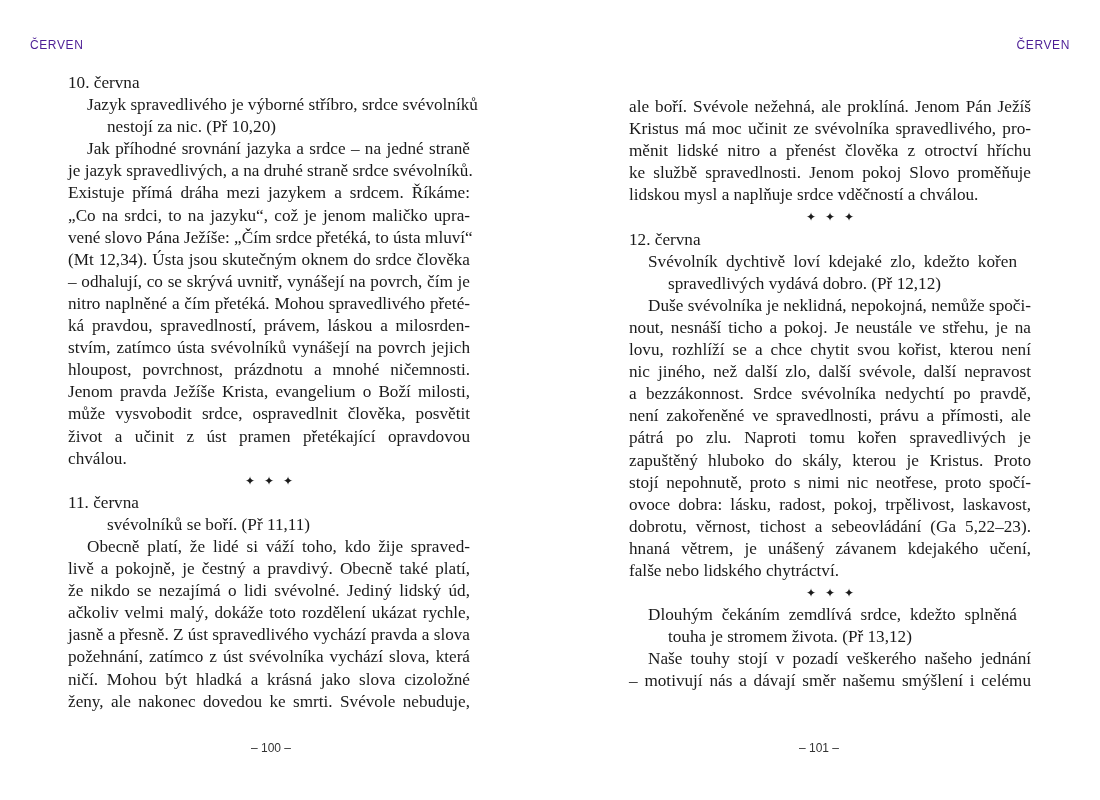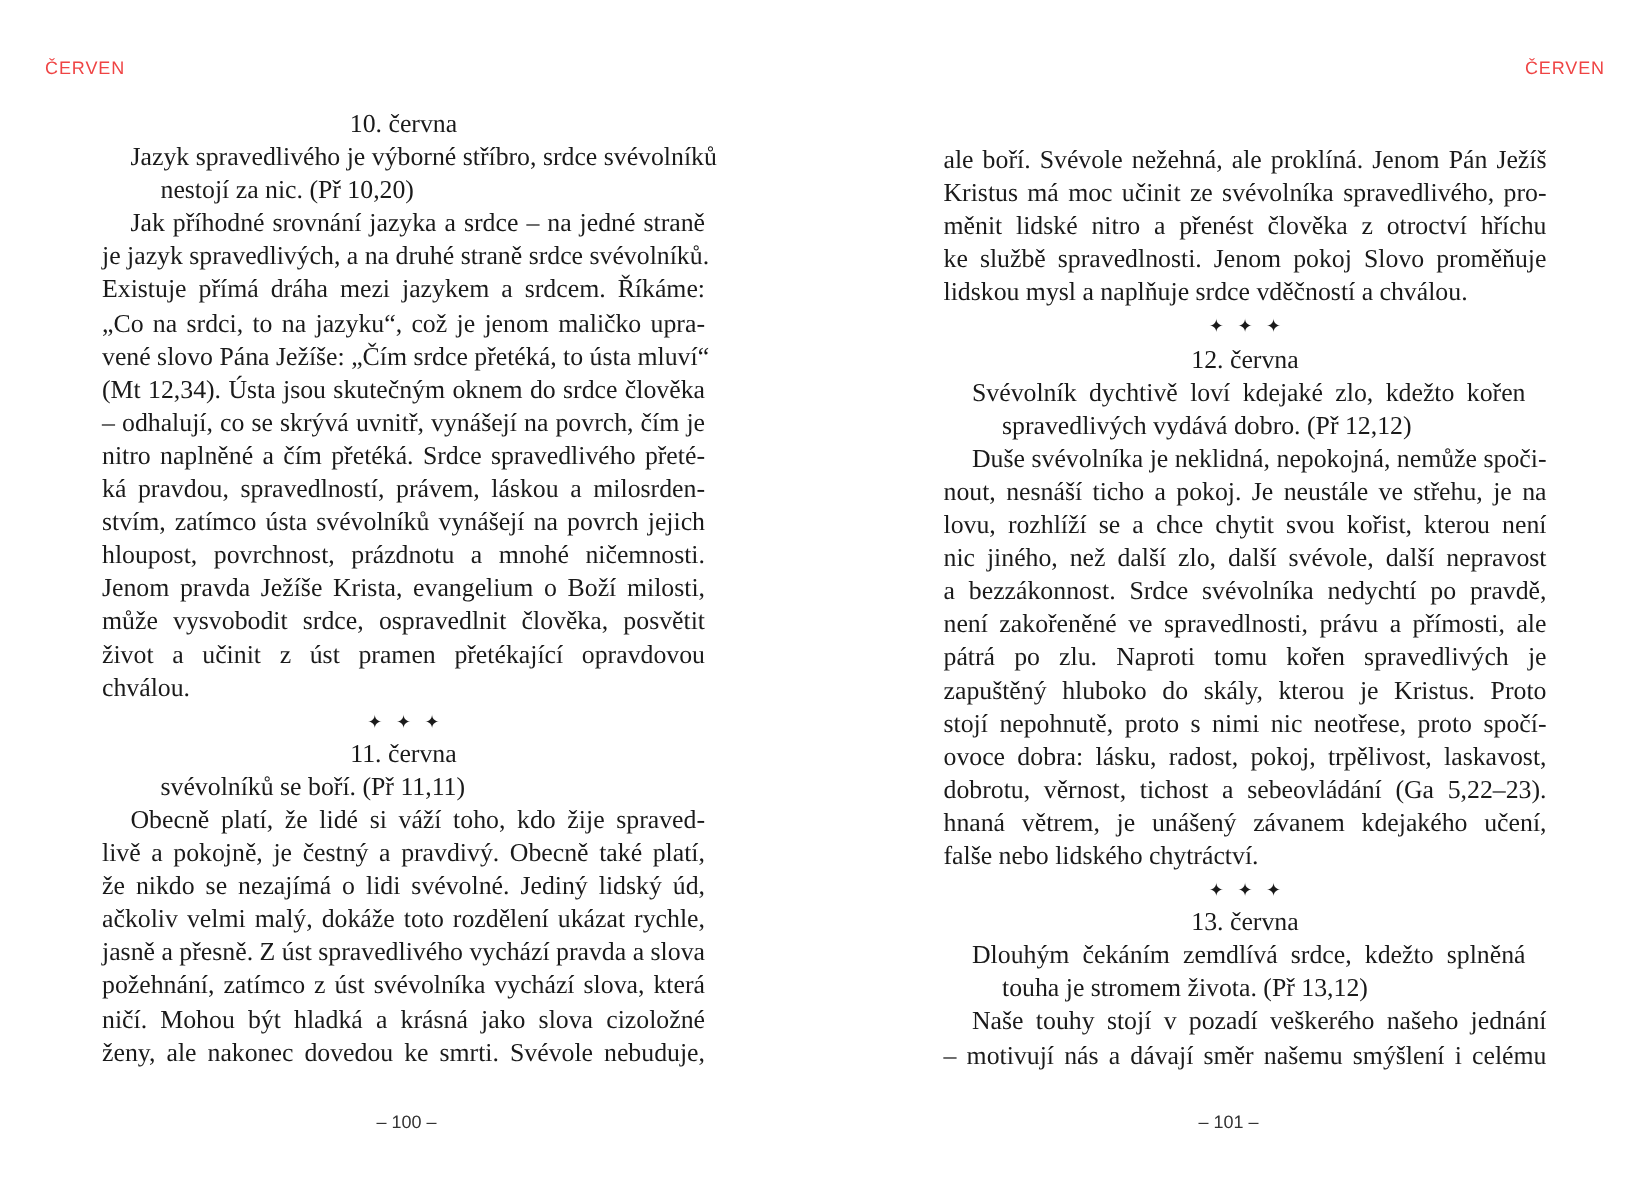--- a/index.html
+++ b/index.html
@@ -7,34 +7,34 @@
     width: 1100px; height: 800px; background: #ffffff; position: relative; overflow: hidden;
     color: #1a1a1a;
     font-family: "Liberation Serif", "DejaVu Serif", serif;
   }
   .page { position: absolute; top: 0; height: 800px; width: 550px; }
   .page.left { left: 0; }
   .page.right { left: 550px; }
   .running-head {
     position: absolute; top: 38px;
     font-family: "Liberation Sans", "DejaVu Sans", sans-serif;
-    font-size: 12px; letter-spacing: 0.6px; color: #ef4444;
+    font-size: 12px; letter-spacing: 0.6px; color: #4c1d95;
   }
   .page.left .running-head { left: 30px; }
   .page.right .running-head { right: 30px; }
   .column {
     position: absolute; top: 72px; width: 402px;
     font-size: 17.2px; line-height: 22.1px;
   }
   .page.left .column { left: 68px; }
   .page.right .column { left: 79px; margin-top: 24px; }
   .line { display: block; white-space: nowrap; text-align: justify; text-align-last: justify; }
   .line.last { text-align-last: left; }
   .line.indent { padding-left: 19px; }
-  .date { display: block; text-align: center; }
+  .date { display: block; text-align: left; }
   .verse { display: block; white-space: nowrap; }
   .verse.first { padding-left: 19px; text-align: justify; text-align-last: justify; padding-right: 14px; }
   .verse.cont { padding-left: 39px; }
   .separator { display: block; text-align: center; font-size: 12px; letter-spacing: 9px; padding-left: 9px; }
   .folio {
     position: absolute; top: 741px; width: 550px; text-align: center;
     font-family: "Liberation Sans", "DejaVu Sans", sans-serif; font-size: 12px; color: #333;
   }
   .page.left .folio { left: -4px; }
   .page.right .folio { left: -6px; }
@@ -48,21 +48,21 @@
     <span class="date">10. června</span>
     <span class="verse first">Jazyk spravedlivého je výborné stříbro, srdce svévolníků</span>
     <span class="verse cont">nestojí za nic. (Př 10,20)</span>
     <span class="line indent">Jak příhodné srovnání jazyka a srdce – na jedné straně</span>
     <span class="line">je jazyk spravedlivých, a na druhé straně srdce svévolníků.</span>
     <span class="line">Existuje přímá dráha mezi jazykem a srdcem. Říkáme:</span>
     <span class="line">„Co na srdci, to na jazyku“, což je jenom maličko upra-</span>
     <span class="line">vené slovo Pána Ježíše: „Čím srdce přetéká, to ústa mluví“</span>
     <span class="line">(Mt 12,34). Ústa jsou skutečným oknem do srdce člověka</span>
     <span class="line">– odhalují, co se skrývá uvnitř, vynášejí na povrch, čím je</span>
-    <span class="line">nitro naplněné a čím přetéká. Srdce spravedlivého přeté-</span>
+    <span class="line">nitro naplněné a čím přetéká. Mohou spravedlivého přeté-</span>
     <span class="line">ká pravdou, spravedlností, právem, láskou a milosrden-</span>
     <span class="line">stvím, zatímco ústa svévolníků vynášejí na povrch jejich</span>
     <span class="line">hloupost, povrchnost, prázdnotu a mnohé ničemnosti.</span>
     <span class="line">Jenom pravda Ježíše Krista, evangelium o Boží milosti,</span>
     <span class="line">může vysvobodit srdce, ospravedlnit člověka, posvětit</span>
     <span class="line">život a učinit z úst pramen přetékající opravdovou</span>
     <span class="line last">chválou.</span>
     <span class="separator">✦✦✦</span>
     <span class="date">11. června</span>
     <span class="verse cont">svévolníků se boří. (Př 11,11)</span>
@@ -97,20 +97,19 @@
     <span class="line">a bezzákonnost. Srdce svévolníka nedychtí po pravdě,</span>
     <span class="line">není zakořeněné ve spravedlnosti, právu a přímosti, ale</span>
     <span class="line">pátrá po zlu. Naproti tomu kořen spravedlivých je</span>
     <span class="line">zapuštěný hluboko do skály, kterou je Kristus. Proto</span>
     <span class="line">stojí nepohnutě, proto s nimi nic neotřese, proto spočí-</span>
     <span class="line">ovoce dobra: lásku, radost, pokoj, trpělivost, laskavost,</span>
     <span class="line">dobrotu, věrnost, tichost a sebeovládání (Ga 5,22–23).</span>
     <span class="line">hnaná větrem, je unášený závanem kdejakého učení,</span>
     <span class="line last">falše nebo lidského chytráctví.</span>
     <span class="separator">✦✦✦</span>
-    <span class="date">13. června</span>
     <span class="verse first">Dlouhým čekáním zemdlívá srdce, kdežto splněná</span>
     <span class="verse cont">touha je stromem života. (Př 13,12)</span>
     <span class="line indent">Naše touhy stojí v pozadí veškerého našeho jednání</span>
     <span class="line">– motivují nás a dávají směr našemu smýšlení i celému</span>
   </div>
   <div class="folio">– 101 –</div>
 </div>
 
 </body></html>

